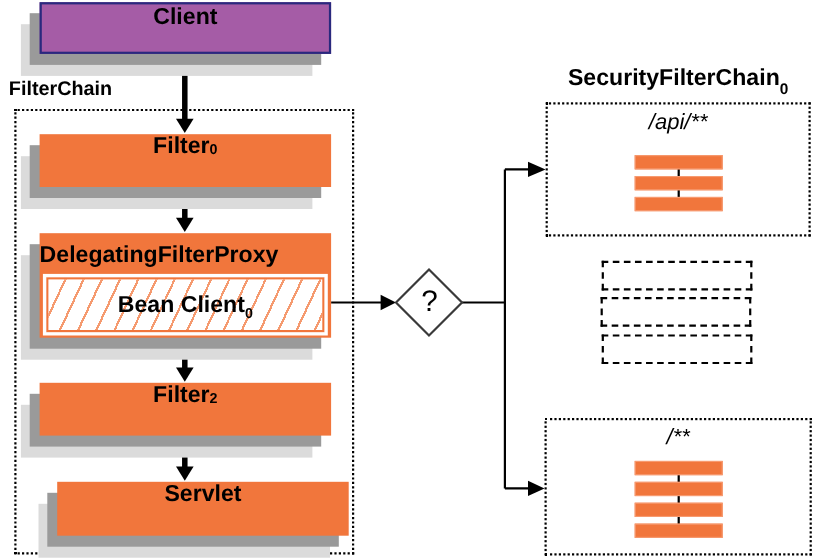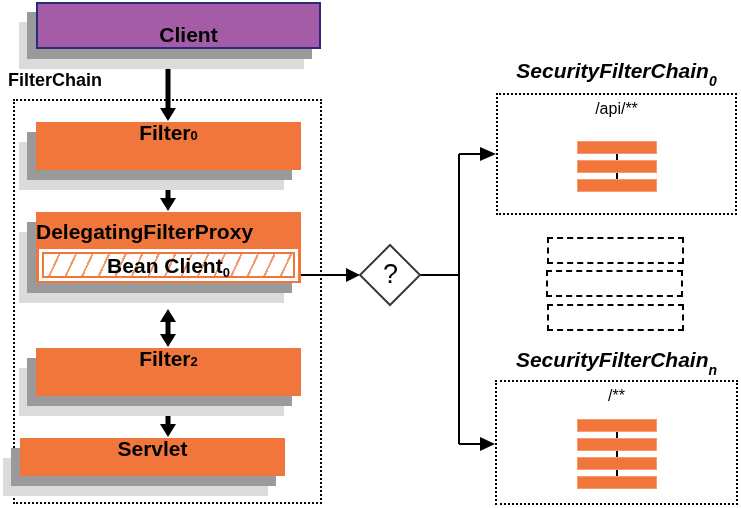--- a/index.html
+++ b/index.html
@@ -9,42 +9,41 @@
   }
   
   .obox{
     position:absolute;background:#F1763C;
     display:flex;align-items:flex-start;justify-content:center;
     font-weight:bold;font-size:21px;line-height:1;
     box-shadow:-9px 10px 0 #9A9A9A,-17px 20px 0 #DBDBDB;
   }
   .client{
     position:absolute;background:#A55CA6;border:2px solid #29297E;
-    display:flex;align-items:flex-end;justify-content:center;
+    display:flex;align-items:flex-start;justify-content:center;
     font-weight:bold;font-size:21px;
     box-shadow:-9px 10px 0 #9A9A9A,-17px 20px 0 #DBDBDB;
-    padding-left:20px;
   }
   .subs{font-size:13px;font-weight:bold;display:inline-block;transform:translateY(7px);}
   .fc-label{position:absolute;left:8px;top:70px;font-weight:bold;font-size:18px;}
   .fc-container{position:absolute;left:13px;top:99px;width:305px;height:401px;border:2px dotted #000;}
   
   .dfp{flex-direction:column;justify-content:flex-start;}
   .dfp-title{height:38px;display:flex;align-items:center;font-weight:bold;font-size:21px;}
   .bean{
     position:absolute;left:6px;right:6px;top:40px;bottom:5px;
     background:#fff;border:2px solid #F1763C;outline:3px solid #fff;
     background-image:repeating-linear-gradient(115deg,transparent 0px,transparent 13px,#F59A6F 13px,#F59A6F 15px);
     display:flex;align-items:center;justify-content:center;font-weight:bold;font-size:21px;
   }
   
-  .sfc-title{position:absolute;font-weight:bold;font-size:21px;text-align:center;white-space:nowrap;font-style:italic;}
+  .sfc-title{position:absolute;font-weight:bold;font-size:21px;text-align:center;white-space:nowrap;}
   .sfc-title .subs{font-size:14px;transform:translateY(8px);}
   .sfc-box{position:absolute;border:2px dotted #000;background:#fff;}
-  .pattern{position:absolute;top:5px;left:0;right:0;text-align:center;font-size:16px;}
+  .pattern{position:absolute;top:5px;left:0;right:0;text-align:center;font-style:italic;font-size:20px;}
   .bars{position:absolute;left:50%;transform:translateX(-50%);width:80px;}
   .bars .connector{position:absolute;left:39px;top:7px;bottom:7px;width:2px;background:#000;}
   .bar{position:relative;width:80px;height:13px;background:#F1763C;border:1px solid #F6placeholder;box-sizing:border-box;margin-bottom:6px;border:1px solid #F79A6F;}
   .bar:last-child{margin-bottom:0;}
   .dash-box{position:absolute;width:133px;height:23px;border:2px dashed #000;background:#fff;}
   .qmark{position:absolute;left:378px;top:257px;width:25px;height:34px;text-align:center;font-size:27px;line-height:34px;}
   svg.overlay{position:absolute;left:0;top:0;pointer-events:none;}
 </style>
 </head>
 <body>
@@ -96,34 +95,34 @@
   </div>
 
   <div class="fc-label">FilterChain</div>
   <div class="fc-container"></div>
 
   <div class="obox" style="left:36px;top:122px;width:265px;height:48px;">
     <span>Filter</span>
       <span class="subs">0</span>
   </div>
 
-  <div class="obox dfp" style="left:36px;top:212px;width:265px;height:71px;">
+  <div class="obox dfp" style="left:36px;top:212px;width:265px;height:95px;">
     <div class="dfp-title">DelegatingFilterProxy</div>
     <div class="bean">
       <span>Bean Client</span>
         <span class="subs">0</span>
     </div>
   </div>
 
   <div class="obox" style="left:36px;top:348px;width:265px;height:48px;">
     <span>Filter</span>
       <span class="subs">2</span>
   </div>
 
-  <div class="obox" style="left:20px;top:438px;width:265px;height:38px;">
+  <div class="obox" style="left:52px;top:438px;width:265px;height:49px;">
     <span>Servlet</span>
   </div>
 
   <div class="qmark">?</div>
 
   <div class="sfc-title" style="left:496px;top:59px;width:241px;">
     <span>SecurityFilterChain</span><span class="subs">0</span>
   </div>
   <div class="sfc-box" style="left:496px;top:93px;width:237px;height:118px;">
     <div class="pattern">/api/**</div>
@@ -132,23 +131,20 @@
       <div class="bar"></div>
       <div class="bar"></div>
       <div class="bar"></div>
     </div>
   </div>
 
   <div class="dash-box" style="left:547px;top:237px;"></div>
   <div class="dash-box" style="left:546px;top:270px;"></div>
   <div class="dash-box" style="left:547px;top:304px;"></div>
 
-  <div class="sfc-title" style="left:495px;top:348px;width:243px;">
-    <span>SecurityFilterChain</span><span class="subs">n</span>
-  </div>
   <div class="sfc-box" style="left:495px;top:380px;width:239px;height:121px;">
     <div class="pattern">/**</div>
     <div class="bars" style="top:37px;height:70px;">
       <div class="connector"></div>
       <div class="bar"></div>
       <div class="bar"></div>
       <div class="bar"></div>
       <div class="bar"></div>
     </div>
   </div>

